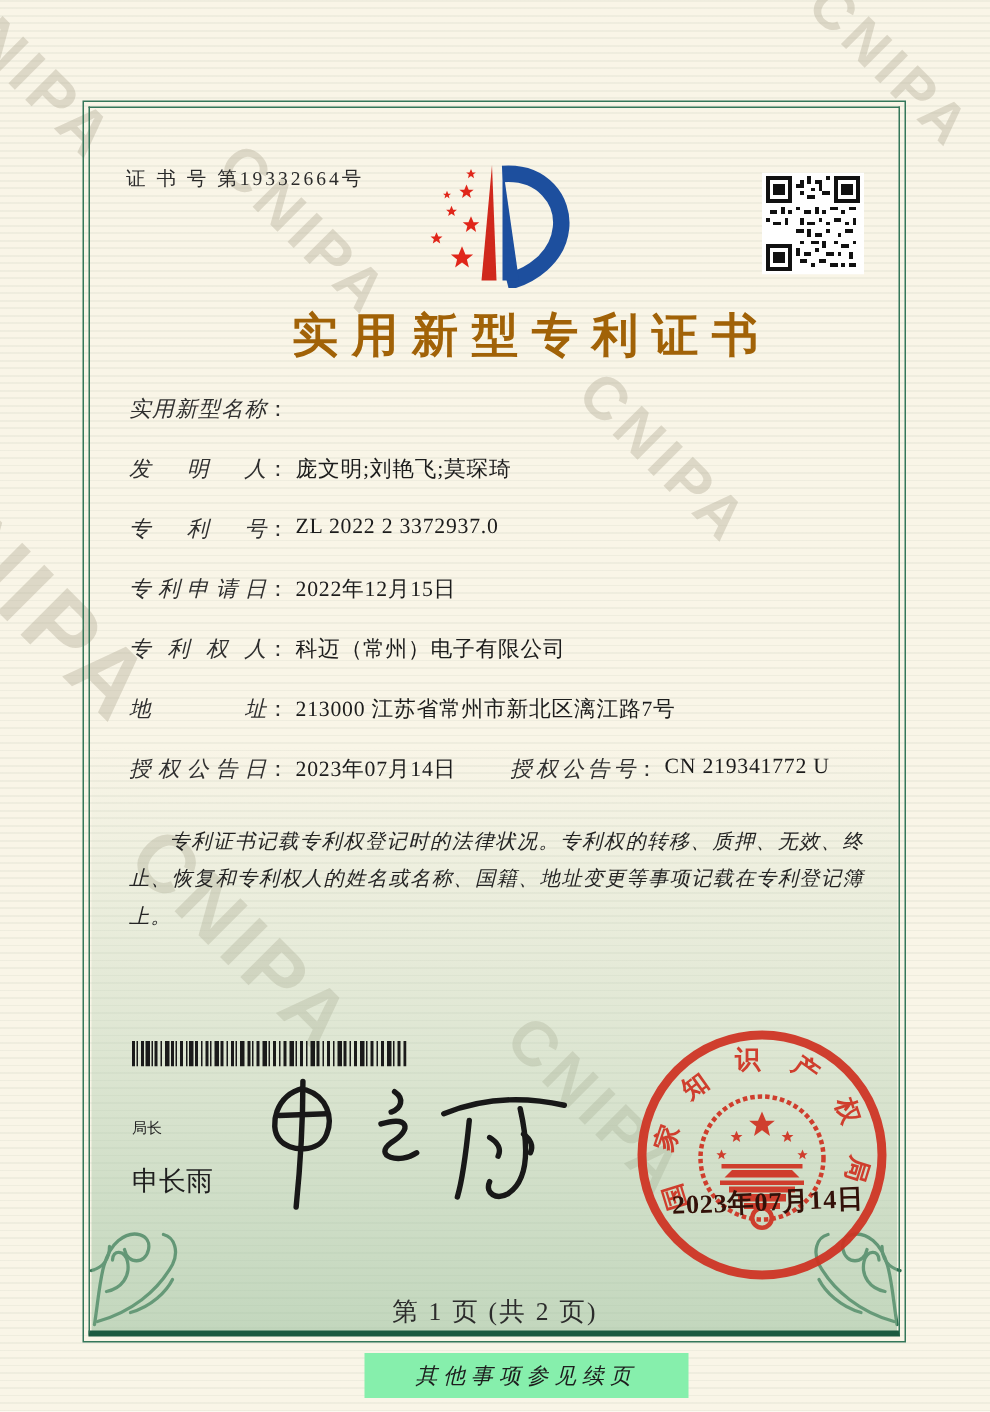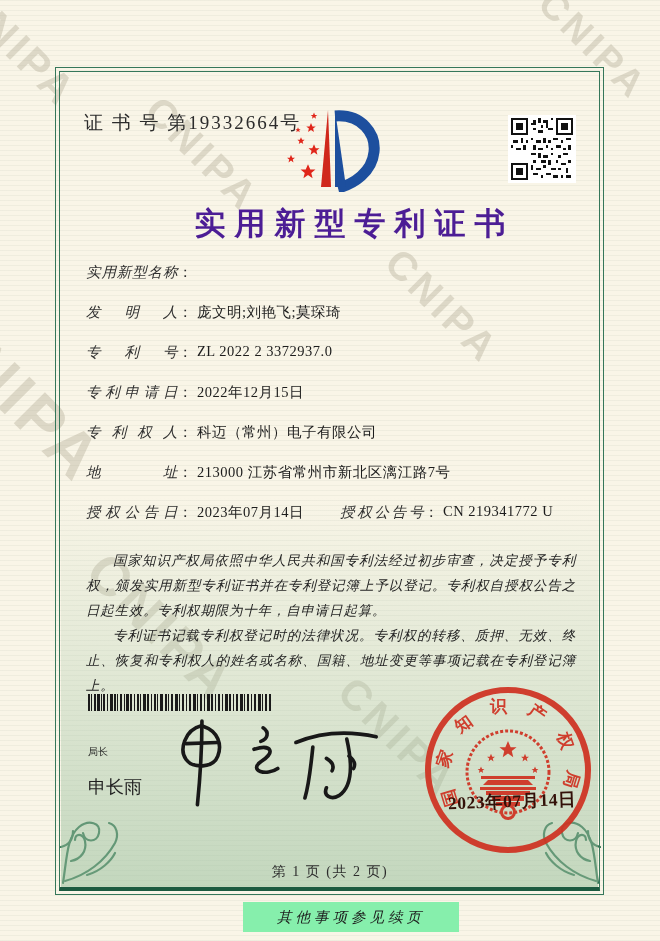--- a/index.html
+++ b/index.html
@@ -9,46 +9,46 @@
         background:repeating-linear-gradient(0deg,rgba(150,165,145,0.10) 0 1px,transparent 1px 5px);}
   
   .wm{position:absolute;z-index:1;font-family:"Liberation Sans",sans-serif;font-weight:bold;
       color:rgba(176,168,148,0.38);letter-spacing:4px;transform:rotate(45deg);transform-origin:0 0;white-space:nowrap;}
   
   .frame{position:absolute;left:55px;top:67px;width:547px;height:826px;border:1px solid #35775a;z-index:2;}
   .frame-inner{position:absolute;inset:3px;border:1px solid #35775a;border-bottom:4px solid #1c5a40;}
   .frame-bg{position:absolute;inset:5px;
       background:linear-gradient(180deg,rgba(190,212,186,0) 52%,rgba(176,205,176,0.30) 72%,rgba(150,190,155,0.55) 100%);}
   .content{position:absolute;inset:0;z-index:3;}
-  .cert-no{position:absolute;left:84px;top:110px;font-size:19px;letter-spacing:2px;color:#2b2b2b;}
+  .cert-no{position:absolute;left:84px;top:110px;font-size:13px;letter-spacing:2px;color:#2b2b2b;}
   .logo{position:absolute;left:278px;top:100px;}
   .qr{position:absolute;left:508px;top:115px;}
   .doc-title{position:absolute;left:0;right:0;top:203px;text-align:center;font-size:31px;font-weight:bold;
-      letter-spacing:9px;text-indent:9px;color:#4c1d95;margin-left:40px;}
+      letter-spacing:9px;text-indent:9px;color:#a16207;margin-left:40px;}
   
   .fields{position:absolute;left:86px;top:263px;width:492px;}
   .frow{display:flex;align-items:flex-start;height:40px;font-size:14.5px;letter-spacing:0.5px;color:#303030;}
   .flabel{width:92px;flex:none;text-align:justify;text-align-last:justify;font-style:italic;}
   .fcolon{flex:none;margin-right:4px;}
   .fvalue{color:#1c1c1c;}
   .fg{display:flex;}
   .fg2{margin-left:36px;}
   .fg2 .flabel{width:84px;}
   
   .paras{position:absolute;left:86px;top:548px;width:490px;font-size:13.5px;font-style:italic;
       line-height:25px;letter-spacing:0.8px;color:#242424;text-align:justify;}
   .paras p{margin:0;text-indent:2em;}
   .barcode{position:absolute;left:88px;top:694px;}
   .sig-role{position:absolute;left:88px;top:745px;font-family:"Liberation Sans",sans-serif;font-size:10px;color:#1f1f1f;}
   .sig-name{position:absolute;left:88px;top:775px;font-family:"Liberation Sans",sans-serif;font-size:18px;color:#1f1f1f;}
   .sig-hand{position:absolute;left:168px;top:718px;}
   .seal{position:absolute;left:420px;top:682px;opacity:0.93;}
   .seal-date{position:absolute;left:414px;top:789px;width:196px;text-align:center;font-size:17.5px;font-weight:bold;
       letter-spacing:0.5px;color:#331109;transform:rotate(-2deg);}
-  .page-info{position:absolute;left:0;right:0;top:863px;text-align:center;font-size:14px;letter-spacing:1.5px;color:#2c2c2c;}
+  .page-info{position:absolute;left:0;right:0;top:863px;text-align:center;font-size:17px;letter-spacing:1.5px;color:#2c2c2c;}
   .cont-box{position:absolute;left:243px;top:902px;width:216px;height:30px;background:#86efac;
       display:flex;align-items:center;justify-content:center;}
   .cont-note{font-size:14.5px;font-style:italic;letter-spacing:4px;color:#1d1d1d;}
   .flourish{position:absolute;}
   .fl-left{left:57px;top:797px;}
   .fl-right{left:524px;top:797px;transform:scaleX(-1);}
 </style>
 </head>
 <body>
 
@@ -172,21 +172,20 @@
         </span>
         <span class="fg fg2">
           <span class="flabel">授权公告号</span>
           <span class="fcolon">：</span>
           <span class="fvalue">CN 219341772 U</span>
         </span>
       </div>
     </div>
 
     <div class="paras">
-      <p>国家知识产权局依照中华人民共和国专利法经过初步审查，决定授予专利权，颁发实用新型专利证书并在专利登记簿上予以登记。专利权自授权公告之日起生效。专利权期限为十年，自申请日起算。</p>
       <p>专利证书记载专利权登记时的法律状况。专利权的转移、质押、无效、终止、恢复和专利权人的姓名或名称、国籍、地址变更等事项记载在专利登记簿上。</p>
     </div>
 
     <svg class="barcode" width="183" height="17" viewBox="0 0 183 17">
       <g fill="#1a1a1a">
         <rect x="0" width="2" height="17"></rect>
           <rect x="3" width="1" height="17"></rect>
           <rect x="6" width="2" height="17"></rect>
           <rect x="9" width="3" height="17"></rect>
         <rect x="13" width="1" height="17"></rect>

